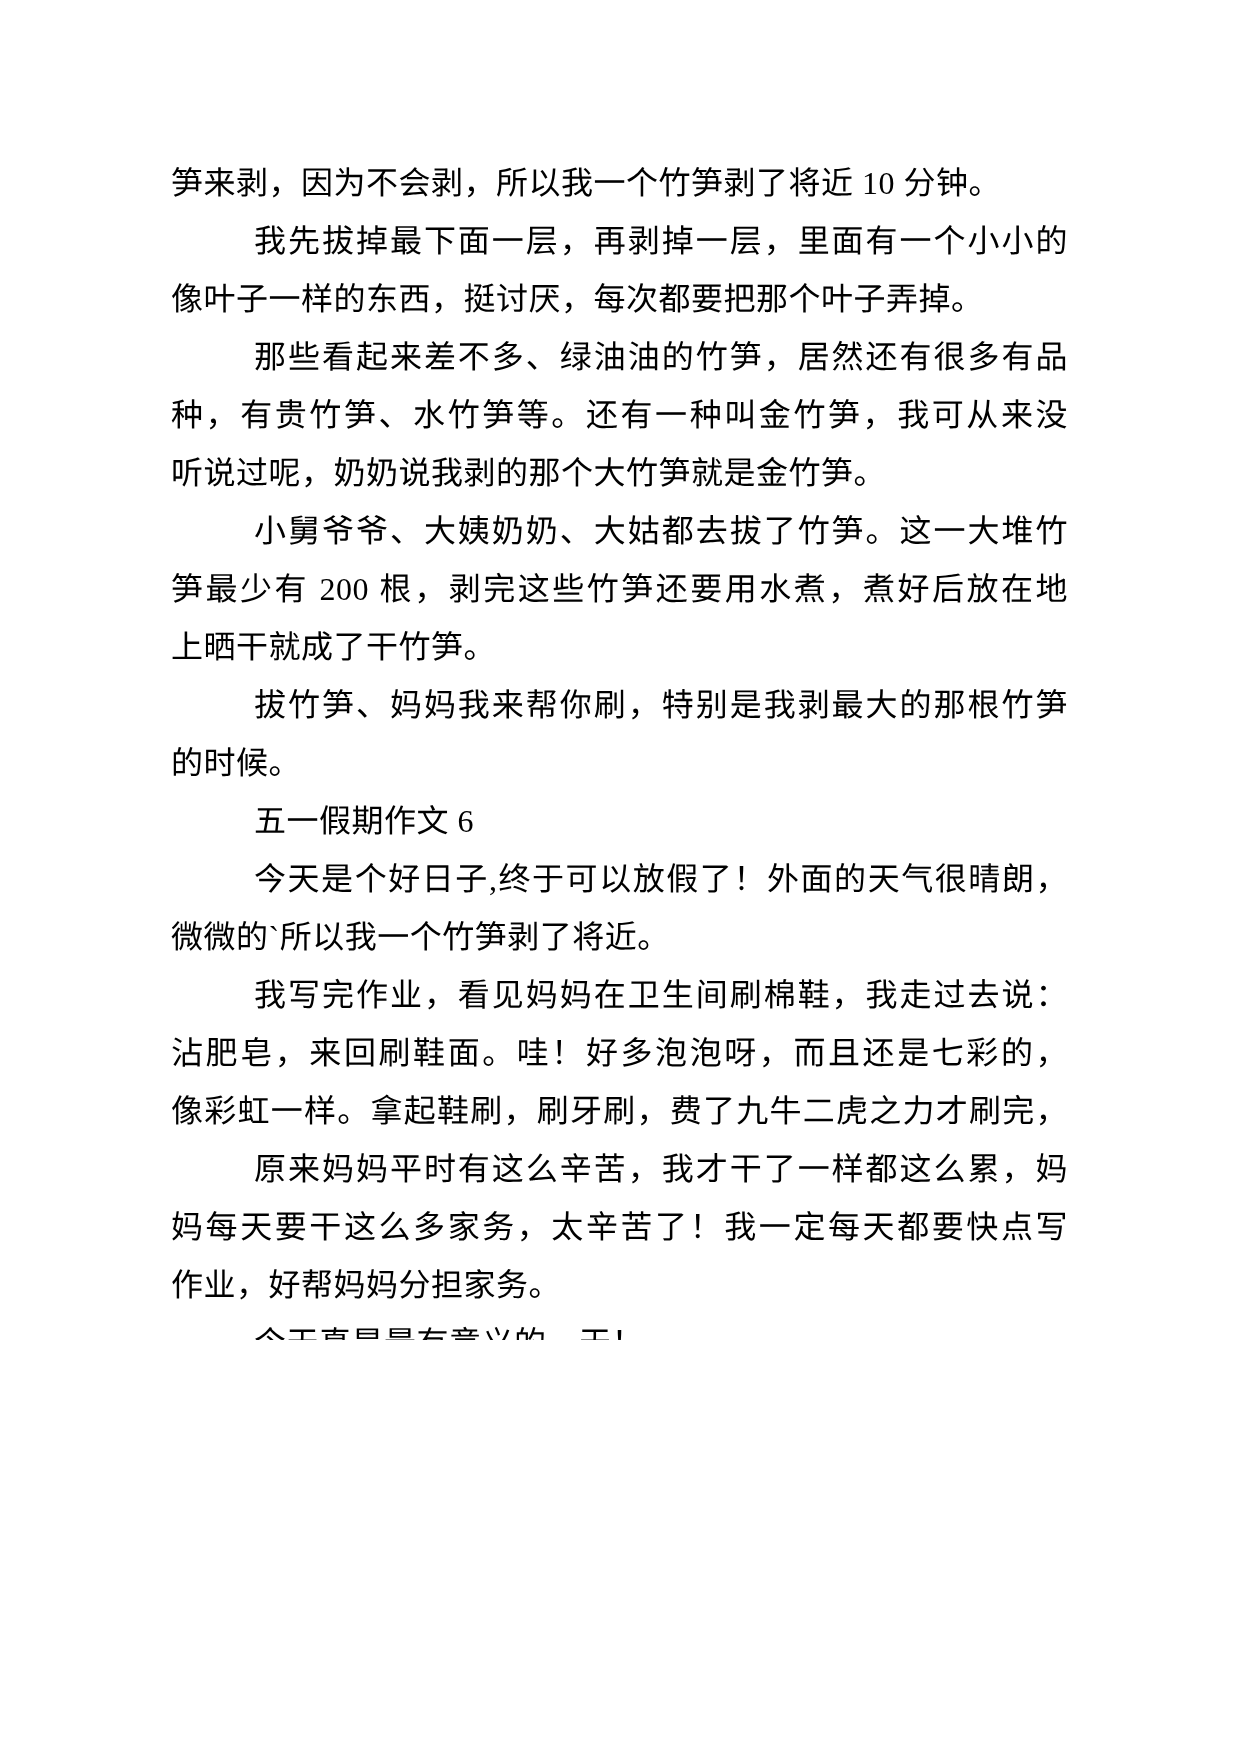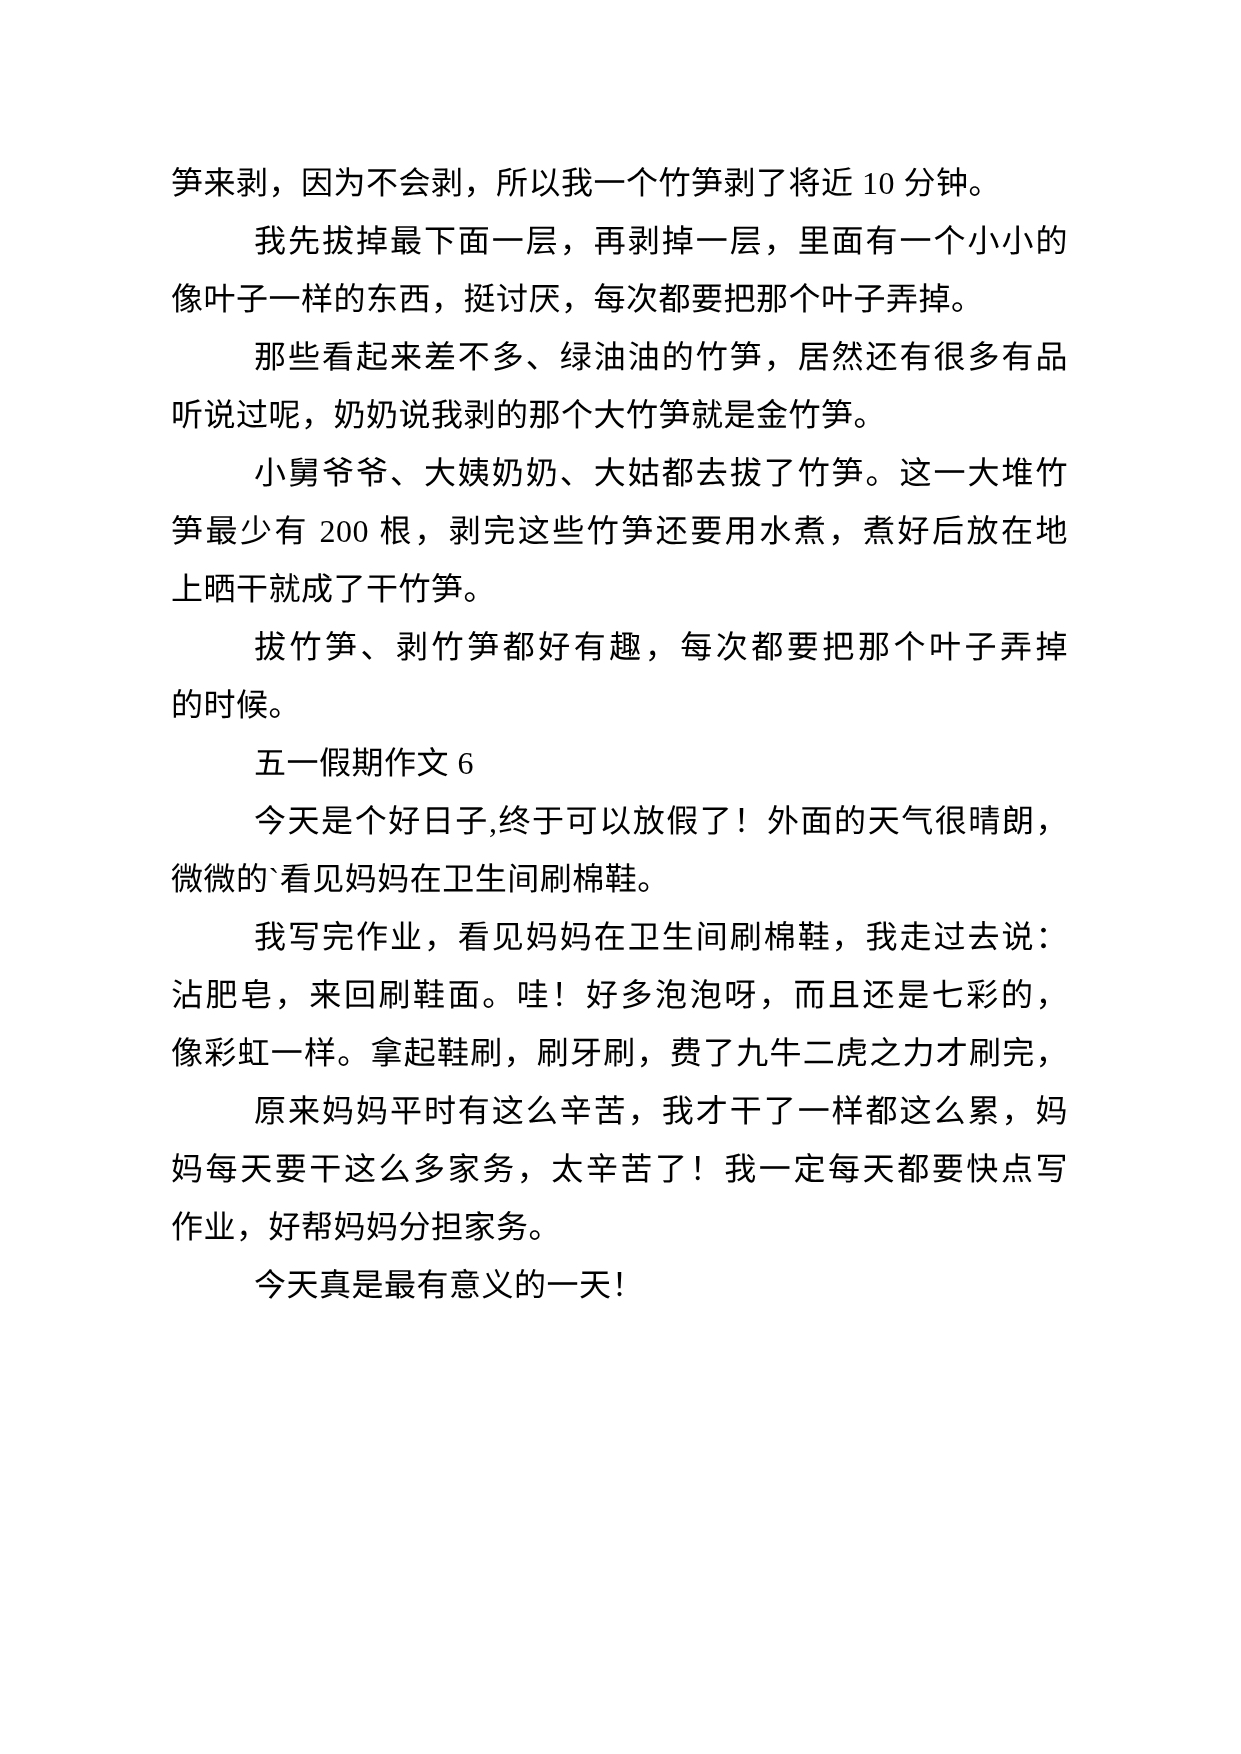--- a/index.html
+++ b/index.html
@@ -47,41 +47,42 @@
       <div class="line">笋来剥，因为不会剥，所以我一个竹笋剥了将近 10 分钟。</div>
     </div>
 
     <div class="para">
       <div class="line indent stretch">我先拔掉最下面一层，再剥掉一层，里面有一个小小的</div>
       <div class="line">像叶子一样的东西，挺讨厌，每次都要把那个叶子弄掉。</div>
     </div>
 
     <div class="para">
       <div class="line indent stretch">那些看起来差不多、绿油油的竹笋，居然还有很多有品</div>
+      <div class="line stretch">种，有贵竹笋、水竹笋等。还有一种叫金竹笋，我可从来没</div>
       <div class="line">听说过呢，奶奶说我剥的那个大竹笋就是金竹笋。</div>
     </div>
 
     <div class="para">
       <div class="line indent stretch">小舅爷爷、大姨奶奶、大姑都去拔了竹笋。这一大堆竹</div>
       <div class="line stretch">笋最少有 200 根，剥完这些竹笋还要用水煮，煮好后放在地</div>
       <div class="line">上晒干就成了干竹笋。</div>
     </div>
 
     <div class="para">
-      <div class="line indent stretch">拔竹笋、剥竹笋都好有趣，每次都要把那个叶子弄掉</div>
+      <div class="line indent stretch">拔竹笋、妈妈我来帮你刷，特别是我剥最大的那根竹笋</div>
       <div class="line">的时候。</div>
     </div>
 
     <div class="para">
       <div class="line indent">五一假期作文 6</div>
     </div>
 
     <div class="para">
       <div class="line indent stretch">今天是个好日子,终于可以放假了！外面的天气很晴朗，</div>
-      <div class="line">微微的`看见妈妈在卫生间刷棉鞋。</div>
+      <div class="line">微微的`所以我一个竹笋剥了将近。</div>
     </div>
 
     <div class="para">
       <div class="line indent stretch">我写完作业，看见妈妈在卫生间刷棉鞋，我走过去说：</div>
       <div class="line stretch">沾肥皂，来回刷鞋面。哇！好多泡泡呀，而且还是七彩的，</div>
       <div class="line stretch">像彩虹一样。拿起鞋刷，刷牙刷，费了九牛二虎之力才刷完，</div>
     </div>
 
     <div class="para">
       <div class="line indent stretch">原来妈妈平时有这么辛苦，我才干了一样都这么累，妈</div>

